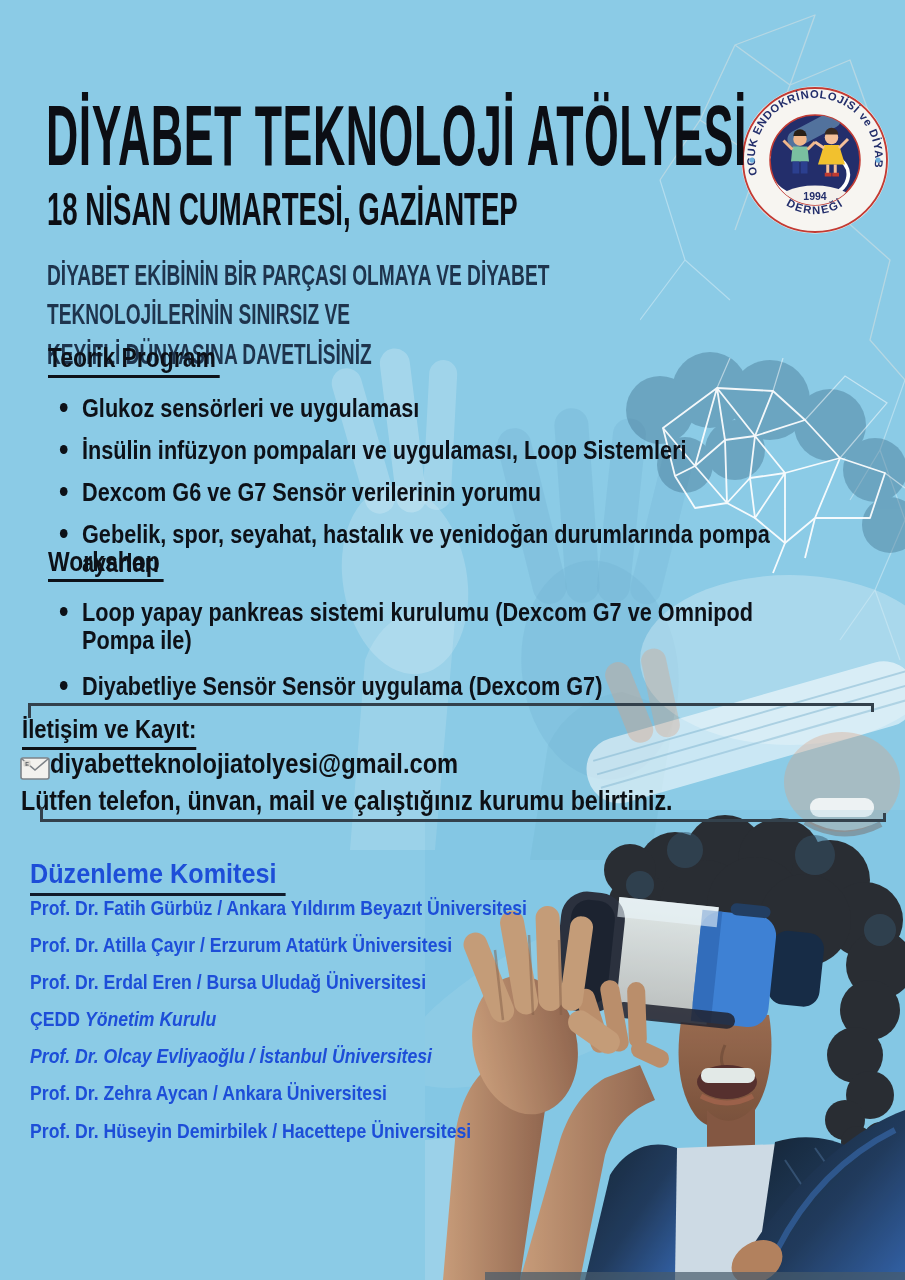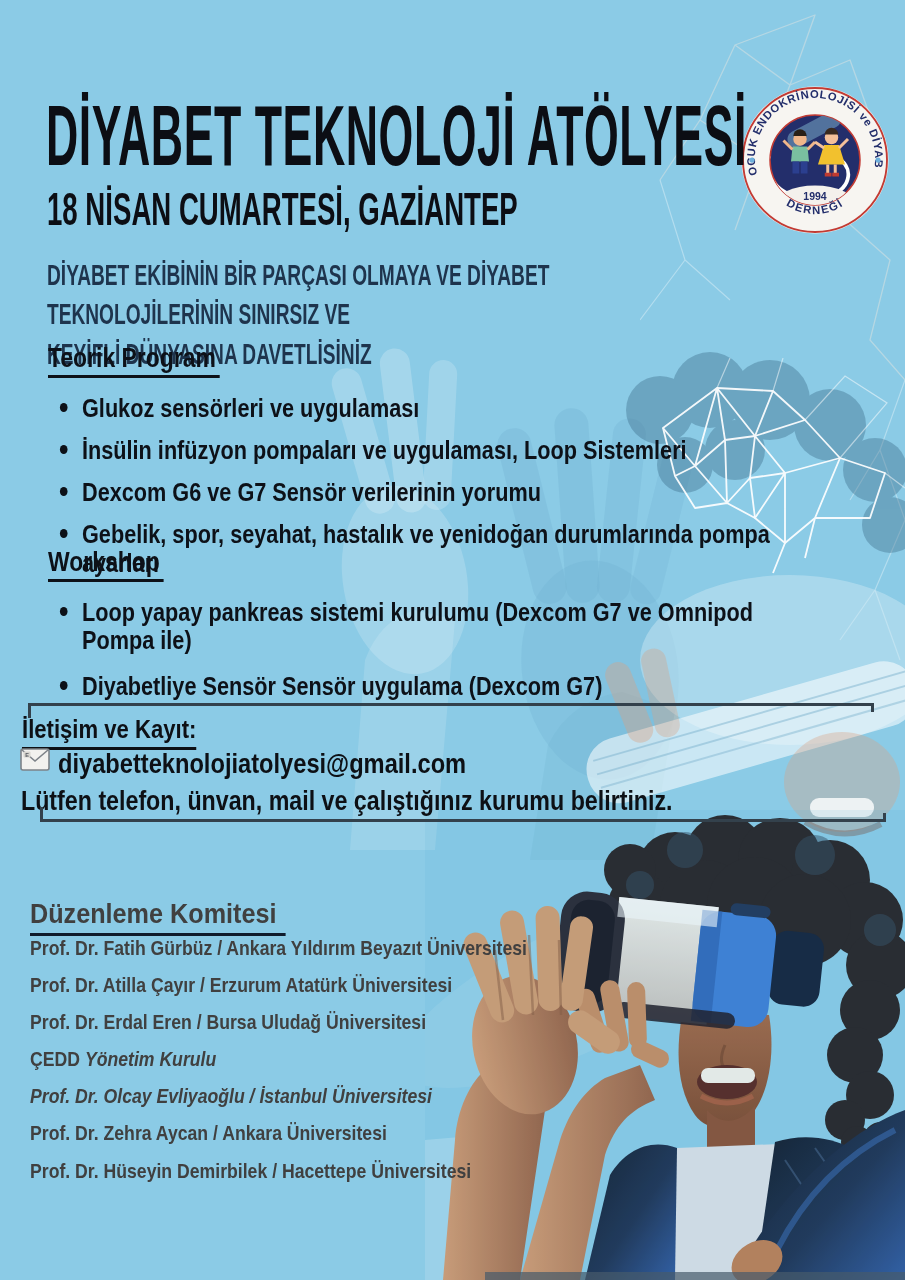--- a/index.html
+++ b/index.html
@@ -26,25 +26,25 @@
   .frame-line .h{position:absolute;left:0;right:0;height:3px;background:#33414c;}
   .frame-top .h{top:0;}
   .frame-top .tickL{position:absolute;left:0;top:0;width:3px;height:15px;background:#33414c;}
   .frame-top .tickR{position:absolute;right:0;top:0;width:3px;height:9px;background:#33414c;}
   .frame-bottom{left:40px;}
   .frame-bottom .h{bottom:0;}
   .frame-bottom .tickL{position:absolute;left:0;bottom:0;width:3px;height:15px;background:#33414c;}
   .frame-bottom .tickR{position:absolute;right:0;bottom:0;width:3px;height:9px;background:#33414c;}
   .contact-heading{left:22px;top:714px;font-size:26px;font-weight:bold;color:#0d1015;transform:scaleX(.85);}
   .contact-heading span{display:inline-block;border-bottom:3px solid #0d1015;padding-bottom:2px;}
-  .email-row{left:20px;top:748px;display:flex;align-items:flex-start;gap:8px;}
+  .email-row{left:20px;top:748px;display:flex;align-items:flex-end;gap:0;}
   .email-text{font-size:27.5px;font-weight:bold;color:#0d1015;transform:scaleX(.86);transform-origin:left center;white-space:nowrap;display:inline-block;}
   .contact-note{left:21px;top:786px;font-size:27px;font-weight:bold;color:#0d1015;transform:scaleX(.86);}
   
-  .committee{position:absolute;left:30px;top:898px;color:#404040;z-index:5;}
+  .committee{position:absolute;left:30px;top:858px;color:#1d4ed8;z-index:5;}
   .committee h2{margin:0;font-size:28px;display:inline-block;border-bottom:3.5px solid #101c2c;padding:0 10px 3px 0;transform:scaleX(.90);transform-origin:left top;font-weight:bold;white-space:nowrap;}
   .committee .rows{}
   .committee .row{font-size:21px;font-weight:bold;line-height:1.1;margin-bottom:14px;transform:scaleX(.84);transform-origin:left top;white-space:nowrap;}
   .committee .row.it{font-style:italic;}
   .committee .row .it{font-style:italic;}
   
   .decor{position:absolute;z-index:1;pointer-events:none;}
   .photo-svg{z-index:2;}
   .logo-svg{z-index:4;}
 </style>

